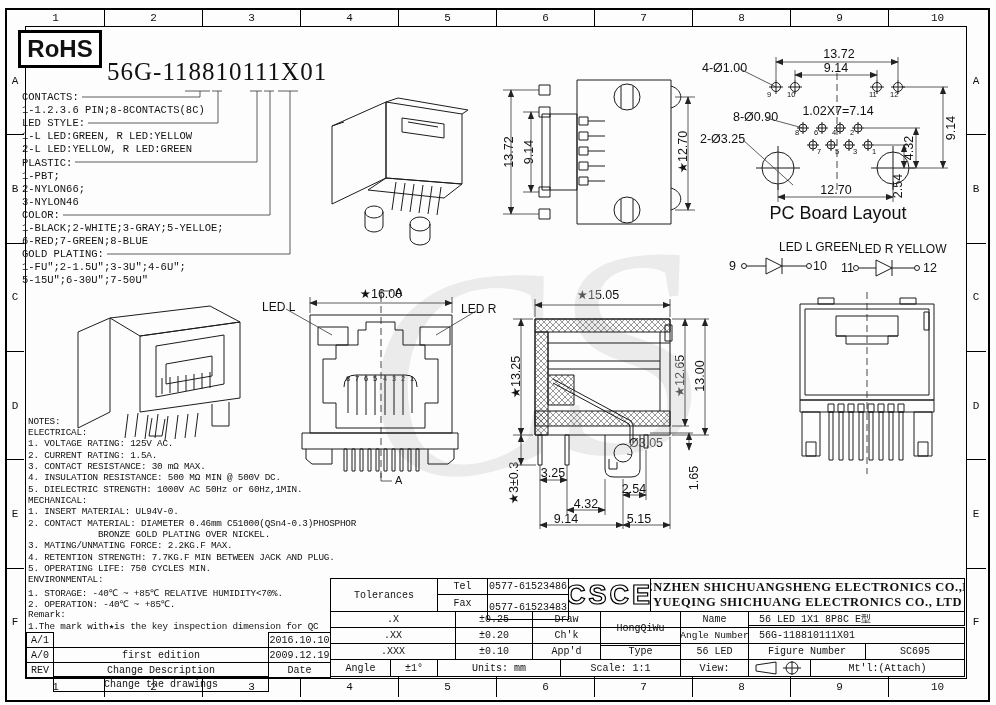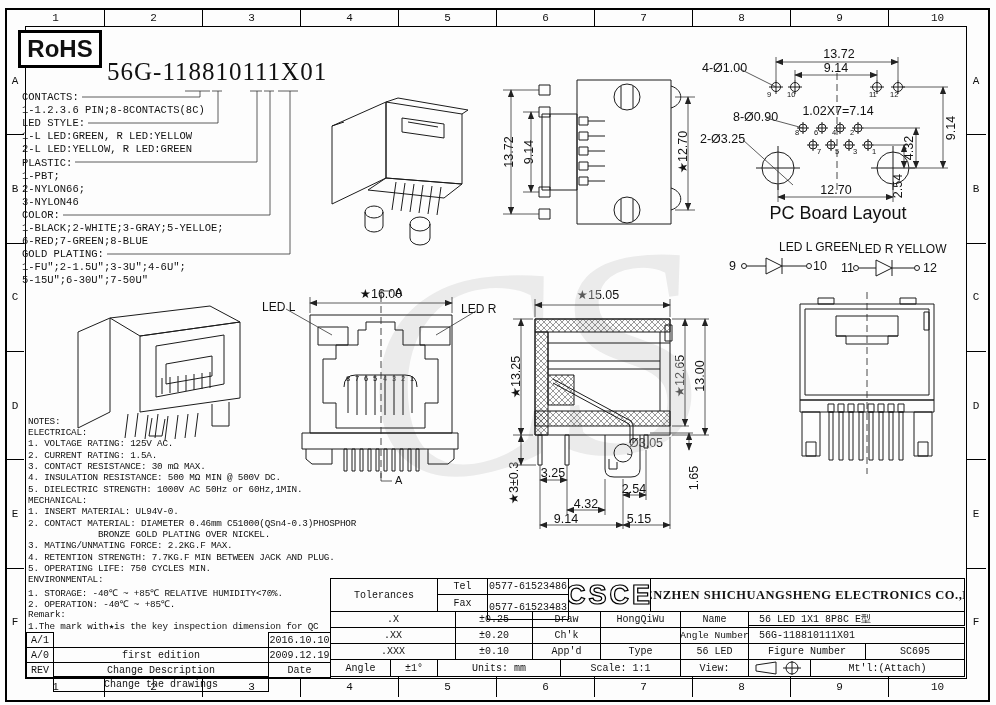--- a/index.html
+++ b/index.html
@@ -587,26 +587,27 @@
     <div class="cell" style="left:330px;top:578px;width:108px;height:34px;">Tolerances</div>
     <div class="cell" style="left:437px;top:578px;width:51px;height:17px;">Tel</div>
     <div class="cell" style="left:487px;top:578px;width:82px;height:17px;">0577-61523486</div>
     <div class="cell" style="left:437px;top:594px;width:51px;height:18px;">Fax</div>
     <div class="cell" style="left:487px;top:594px;width:82px;height:26px;">0577-61523483</div>
     <div class="cell" style="left:568px;top:578px;width:83px;height:34px;">
         <span id="logo">CSCE</span>
       </div>
     <div class="cell company" style="left:650px;top:578px;width:315px;height:34px;">
       <span>SHENZHEN SHICHUANGSHENG ELECTRONICS CO.,LTD</span>
+      <span>YUEQING SHICHUANG ELECTRONICS CO., LTD</span>
     </div>
 
     <div class="cell" style="left:330px;top:611px;width:126px;height:17px;">.X</div>
     <div class="cell" style="left:455px;top:611px;width:78px;height:17px;">±0.25</div>
     <div class="cell" style="left:532px;top:611px;width:69px;height:17px;">Draw</div>
-    <div class="cell" style="left:600px;top:611px;width:81px;height:17px;">HongQiWu</div>
+    <div class="cell" style="left:600px;top:611px;width:81px;height:35px;">HongQiWu</div>
     <div class="cell" style="left:680px;top:611px;width:69px;height:17px;">Name</div>
     <div class="cell left" style="left:748px;top:611px;width:217px;height:15px;">56 LED 1X1 8P8C E型</div>
 
     <div class="cell" style="left:330px;top:627px;width:126px;height:17px;">.XX</div>
     <div class="cell" style="left:455px;top:627px;width:78px;height:17px;">±0.20</div>
     <div class="cell" style="left:532px;top:627px;width:69px;height:17px;">Ch'k</div>
     <div class="cell" style="left:600px;top:627px;width:81px;height:17px;"></div>
     <div class="cell" style="left:680px;top:627px;width:69px;height:17px;font-size:9.5px;">Angle Number</div>
     <div class="cell left" style="left:748px;top:627px;width:217px;height:17px;">56G-118810111X01</div>
 

